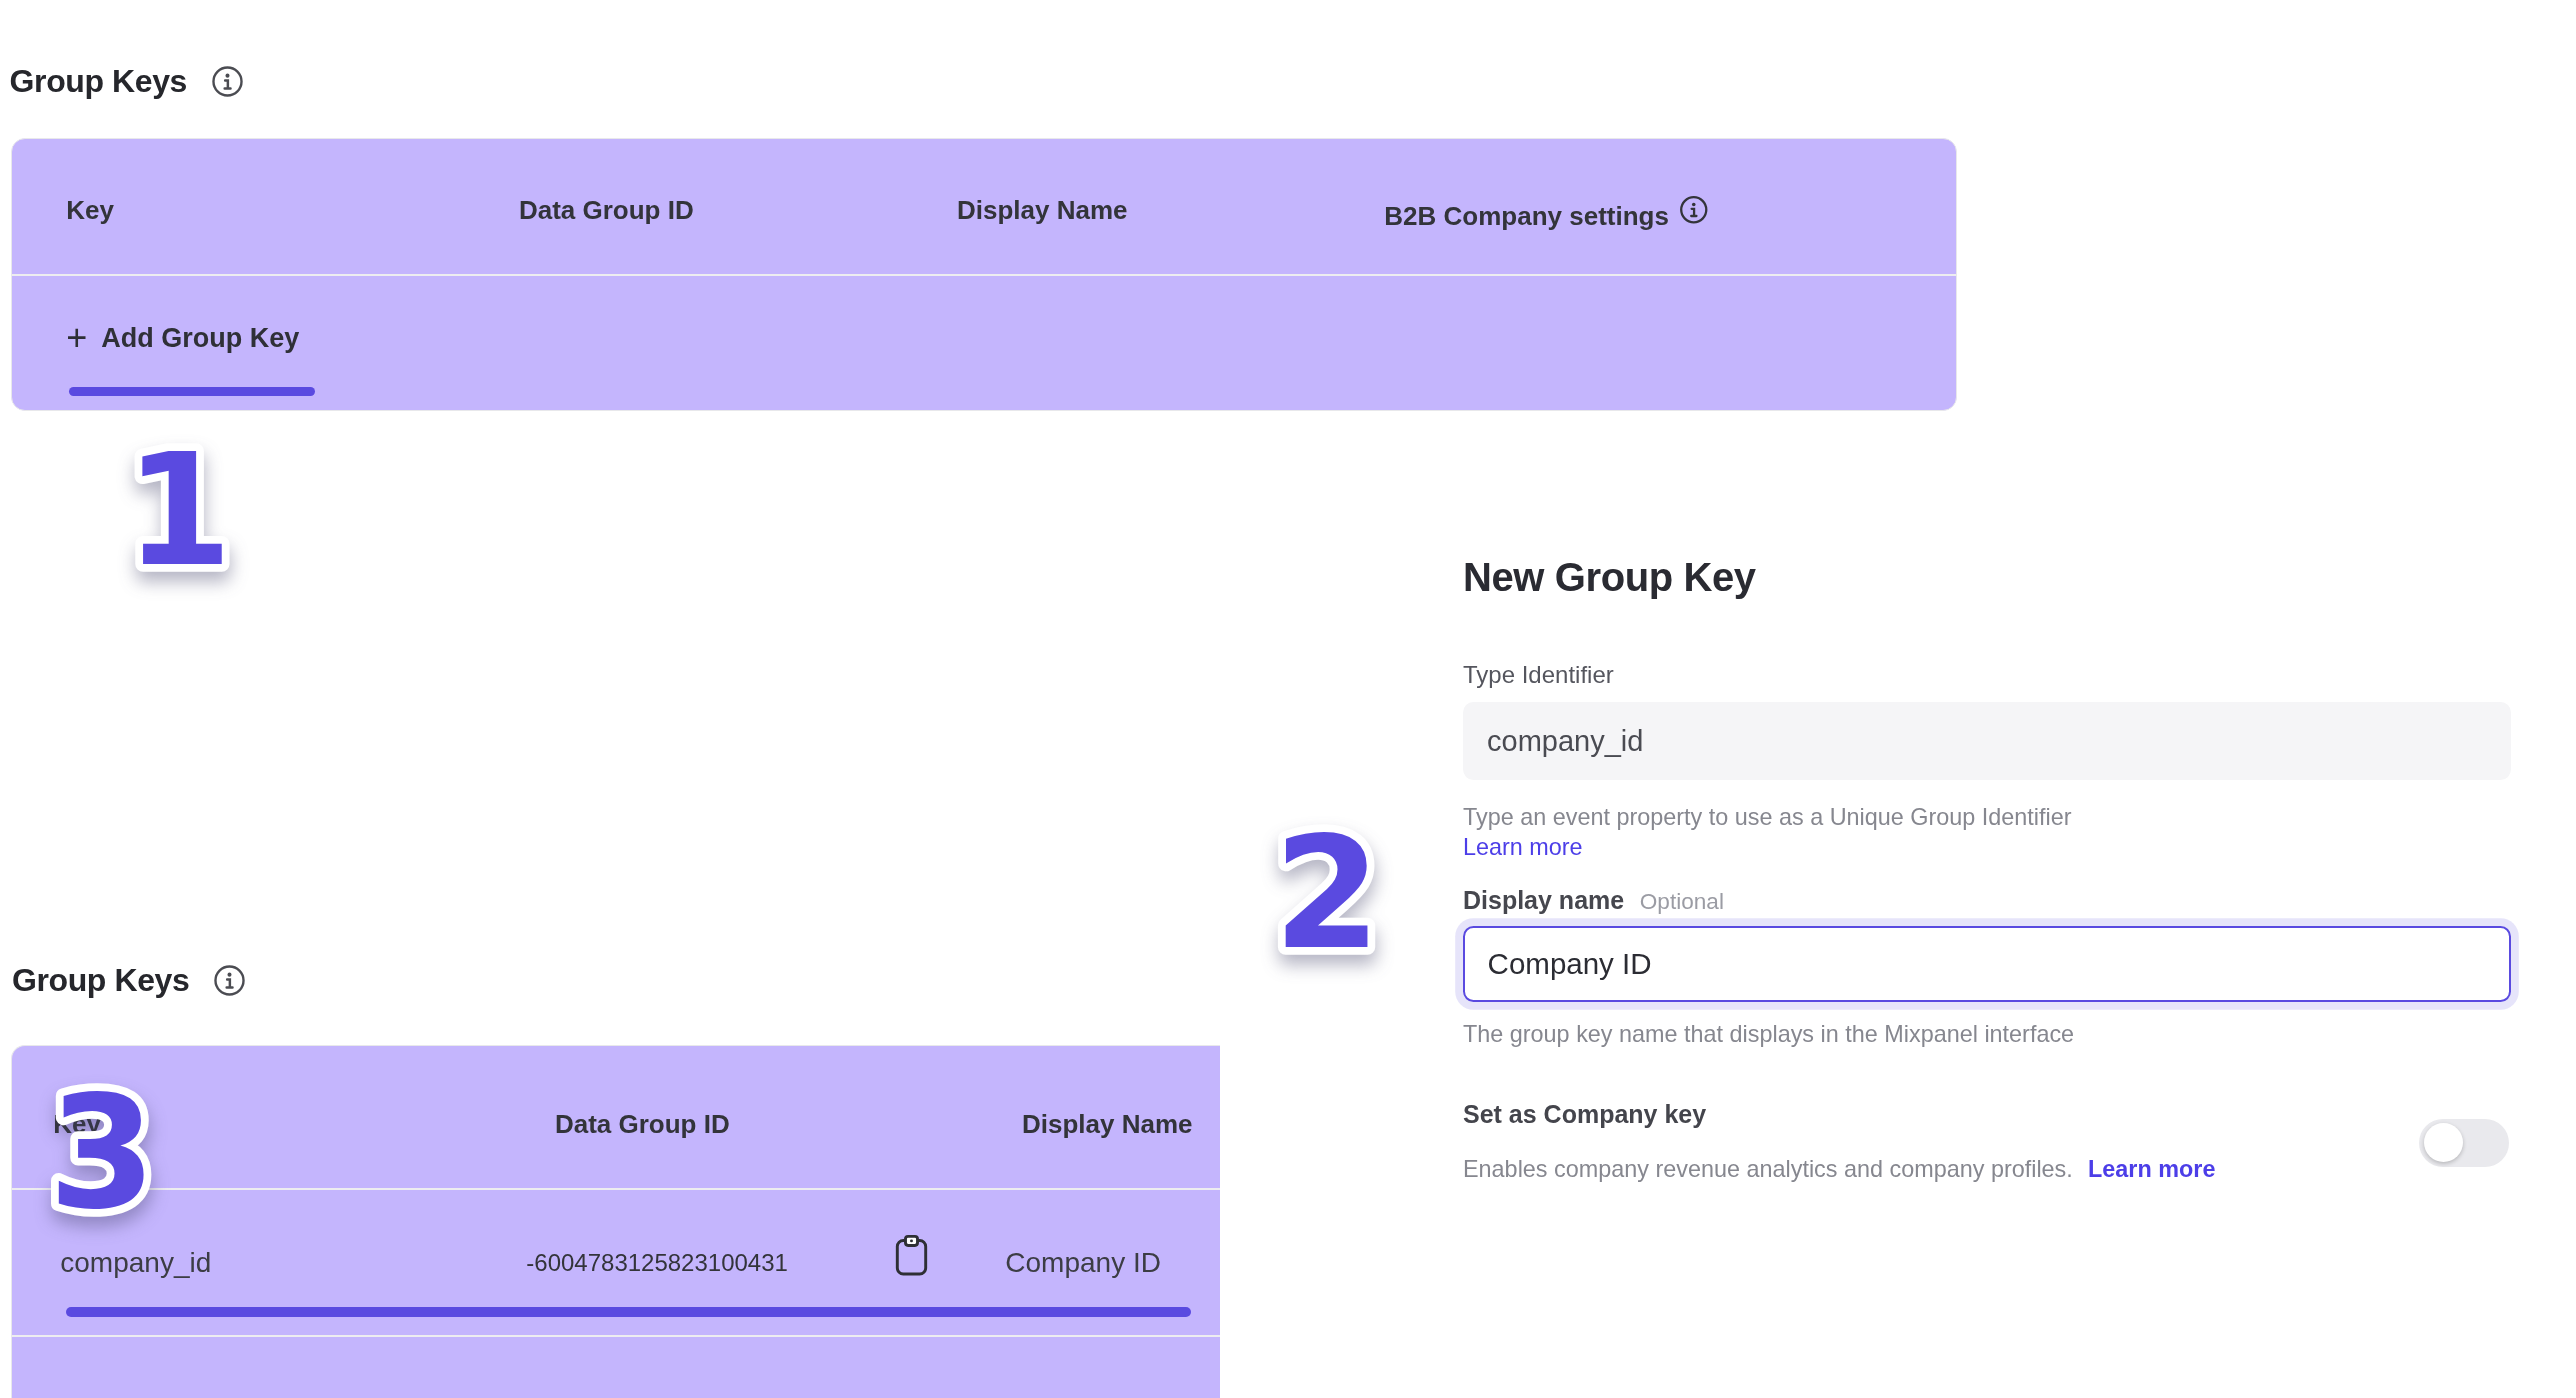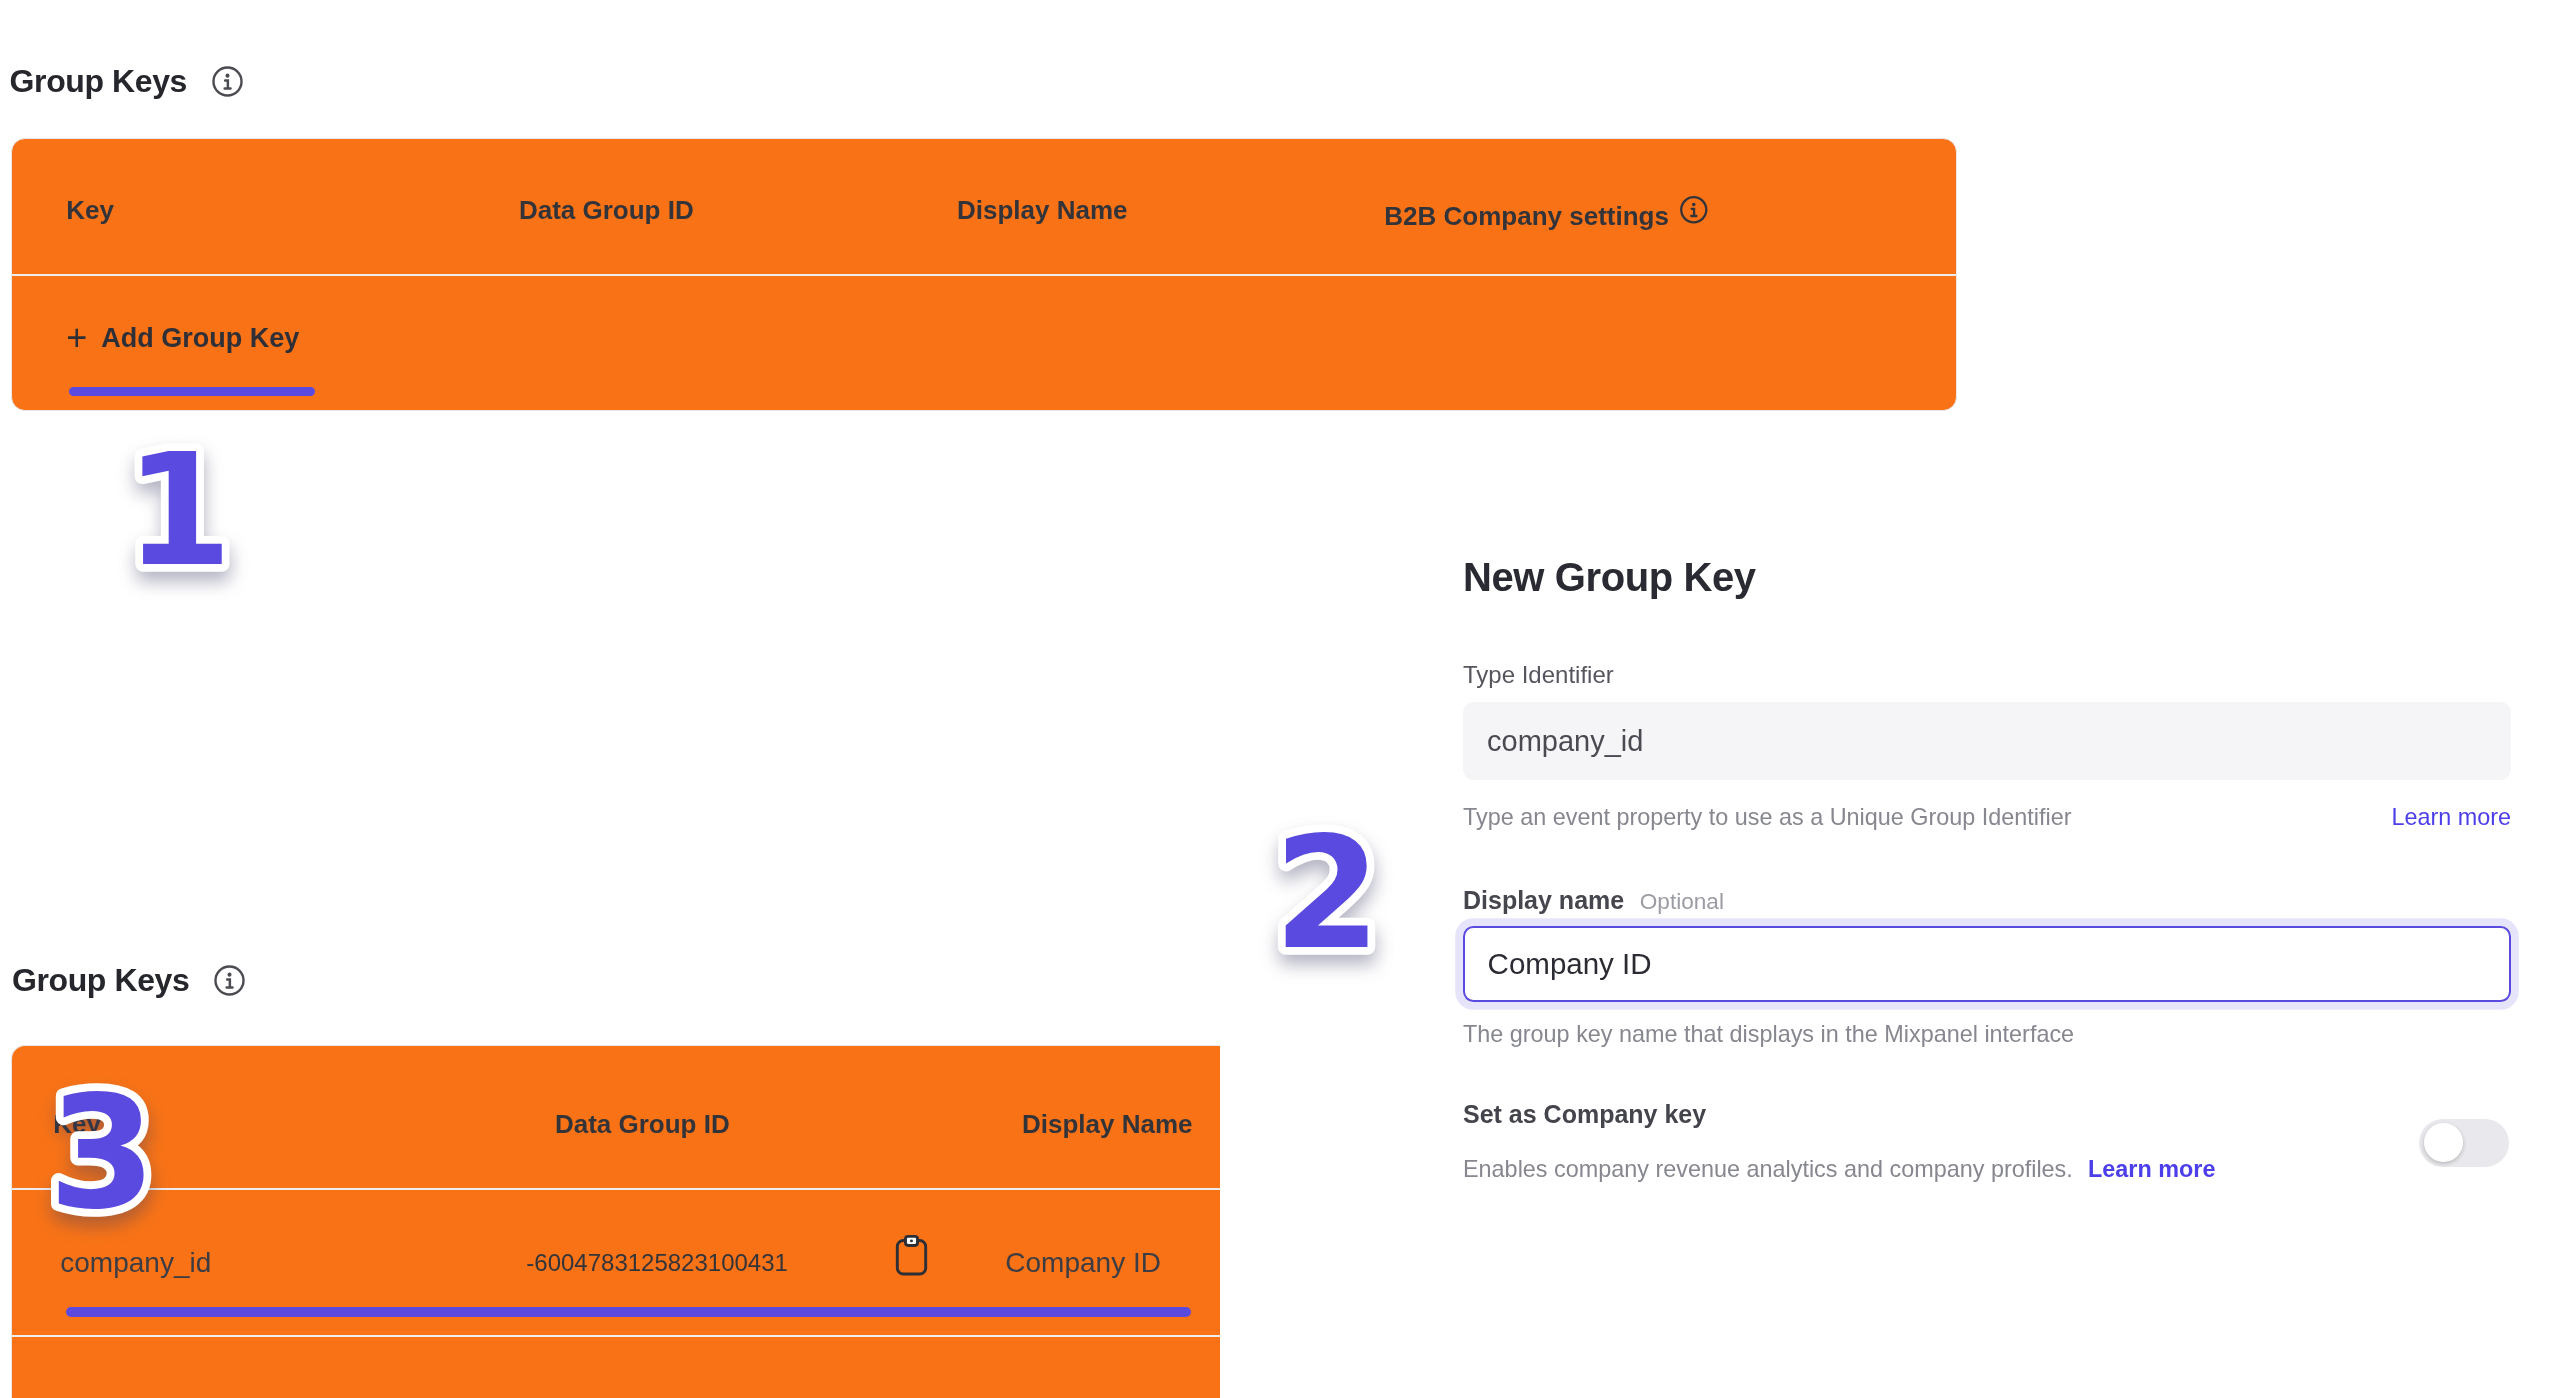--- a/index.html
+++ b/index.html
@@ -17,21 +17,21 @@
     background:#ffffff;color:var(--ink);
     font-family:"Liberation Sans","DejaVu Sans",sans-serif;
   }
 
   
   .heading{position:absolute;display:flex;align-items:center;gap:24px;
     font-size:32px;font-weight:700;letter-spacing:-0.4px;color:#26272c;}
   .heading svg{display:block;}
 
   
-  .card{position:absolute;background:#f97316;border:1.7px solid var(--border);border-radius:14px;}
+  .card{position:absolute;background:#c4b5fd;border:1.7px solid var(--border);border-radius:14px;}
   .card-top{left:11.3px;top:138px;width:1946px;height:273px;}
   .card-bottom{left:11.3px;top:1045px;width:1209px;height:353px;
     border-right:none;border-bottom:none;border-radius:14px 0 0 0;}
   .divider{position:absolute;left:0;right:0;height:1.7px;background:#ededf0;}
   .th{position:absolute;font-size:26px;font-weight:700;color:#33343a;line-height:31px;white-space:nowrap;}
   .td{position:absolute;font-size:28px;font-weight:400;color:#3c3d44;line-height:38px;white-space:nowrap;}
   .center{transform:translateX(-50%);}
   .th-flex{display:flex;align-items:flex-end;gap:10.4px;}
 
   .add-row{position:absolute;left:54px;top:181px;display:flex;align-items:center;gap:14px;cursor:pointer;}
@@ -55,21 +55,21 @@
   .form{position:absolute;left:1463px;top:537px;width:1048px;height:808px;}
   .f-title{position:absolute;top:18px;left:0;font-size:40px;font-weight:700;color:#2a2b32;letter-spacing:-0.4px;}
   .f-label{position:absolute;left:0;font-size:24px;color:var(--label);line-height:29.5px;}
   .f-input{position:absolute;left:0;width:1048px;font-family:inherit;outline:none;}
   .f-input1{top:165px;height:78px;background:#f5f5f7;border:none;border-radius:10.4px;
     padding:0 24px;font-size:29px;color:#4a4b52;}
   .f-input2{top:389px;height:76px;background:#fff;border:2.6px solid var(--color-accent);border-radius:10.4px;
     box-shadow:0 0 0 7.8px rgba(90,74,224,0.15);padding:0 22.6px;font-size:29.5px;color:#2b2c33;}
   .f-helper{position:absolute;left:0;font-size:23.4px;color:var(--helper);line-height:29.5px;}
   .f-helper-row{position:absolute;left:0;top:266px;width:100%;display:flex;justify-content:space-between;
-    font-size:23.4px;color:var(--helper);line-height:29.5px;}
+    font-size:23.4px;color:var(--helper);line-height:29.5px;flex-direction:column;}
   .f-link{color:var(--color-link);text-decoration:none;cursor:pointer;}
   .f-link-bold{font-weight:700;}
   .f-label-row{position:absolute;left:0;top:349px;display:flex;align-items:baseline;gap:15.6px;}
   .f-label-strong{font-size:25px;font-weight:700;color:#46474e;}
   .f-optional{font-size:22.6px;color:#9b9ca4;}
   .f-company-label{position:absolute;left:0;top:563px;font-size:25px;font-weight:700;color:#44454c;}
   .toggle{position:absolute;right:1.7px;top:582px;width:90px;height:48px;background:#e9e9ed;
     border-radius:24px;cursor:pointer;}
   .knob{position:absolute;left:4.3px;top:4.3px;width:39px;height:39px;background:#fff;border-radius:50%;
     box-shadow:0 1.7px 4.3px rgba(0,0,0,0.22);}

